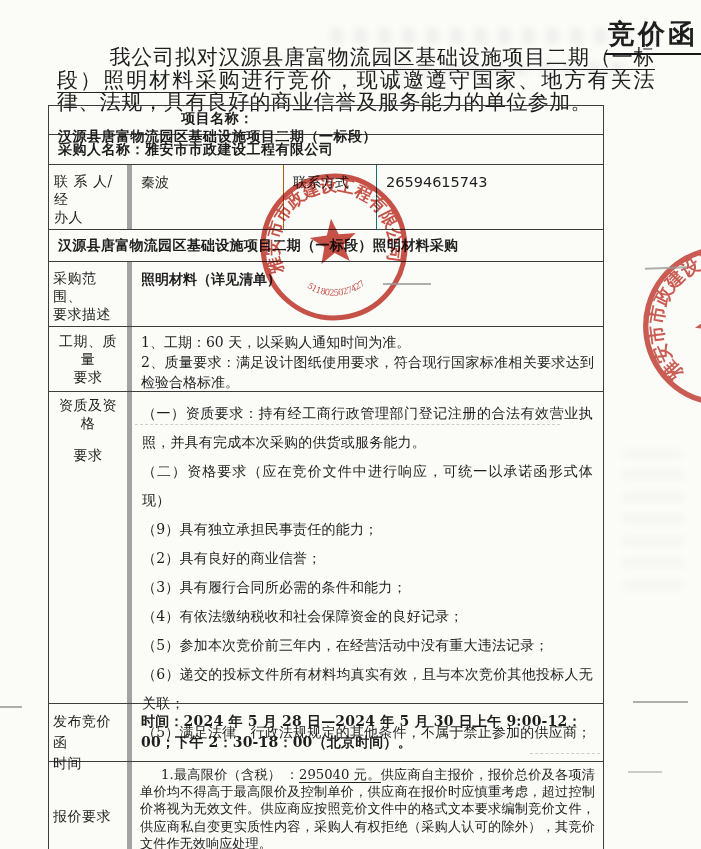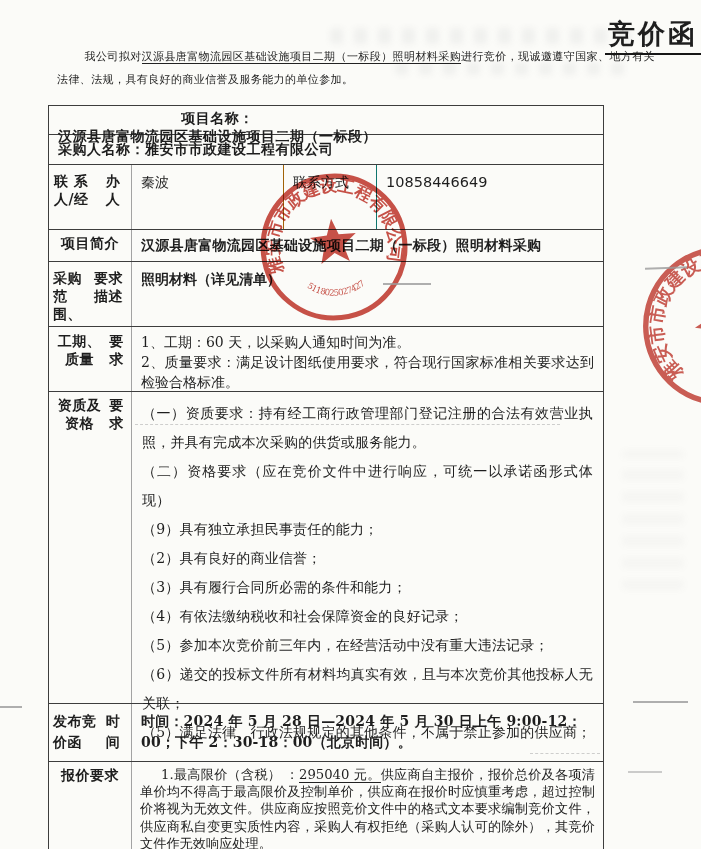--- a/index.html
+++ b/index.html
@@ -17,39 +17,39 @@
   
   .title-wrap { position:absolute; top:16px; left:0; width:100%; text-align:right; }
   .title {
     display:inline-block;
     font-size:27px; font-weight:bold; letter-spacing:3px;
     border-bottom:2px solid #161616;
     padding:0 3px 1px 3px;
   }
   .intro {
     position:absolute; top:46px; left:57px; right:46px;
-    font-size:11px; line-height:22.5px; letter-spacing:0.4px;
+    font-size:21px; line-height:22.5px; letter-spacing:0.4px;
     text-indent:2.5em; text-align:justify;
   }
   .u { border-bottom:1px solid #222; }
 
   
   .tbl {
     position:absolute; left:48px; top:105px; width:556px;
     border:1.5px solid #3d3d3d;
     font-size:14px;
   }
   .row { display:flex; border-top:1px solid #3d3d3d; align-items:stretch; }
   .row:first-child { border-top:none; }
   .cell { padding:4px 9px; }
   .lblcell {
     width:83px; flex:0 0 83px;
-    border-right:1px solid #a3a3a3;
-    display:flex; flex-direction:row;
-    font-weight:700; letter-spacing:0.5px;
+    border-right:5px solid #a3a3a3;
+    display:flex; flex-direction:column;
+    font-weight:400; letter-spacing:0.5px;
     padding:5px 4px;
   }
   .valcell { flex:1 1 auto; min-width:0; }
 
   .r1 { height:28px; } .r1 .cell { display:flex; align-items:center; font-weight:600; letter-spacing:0.5px;flex-direction:column; }
   .r2 { height:30px; } .r2 .cell { display:flex; align-items:center; font-weight:600; letter-spacing:0.5px; }
 
   .r3 { height:65px; }
   .r3 .lblcell { justify-content:space-between; padding:8px 5px; }
   .r3 .c2 { width:152px; flex:0 0 152px; border-right:1px solid #a16207; padding-top:9px; }
@@ -62,21 +62,21 @@
 
   .r5 { height:65px; }
   .r5 .lblcell { justify-content:space-between; padding:8px 4px; }
   .r5 .valcell { padding-top:9px; font-weight:600; }
 
   .r6 { height:65px; }
   .r6 .lblcell { justify-content:space-around; text-align:center; padding:6px 4px; }
   .r6 .valcell { padding-top:5px; line-height:20px; font-size:14px; text-align:justify; }
 
   .r7 { height:312px; }
-  .r7 .lblcell { justify-content:flex-end; text-align:center; row-gap:14px; }
+  .r7 .lblcell { justify-content:flex-start; text-align:center; row-gap:14px; }
   .r7 .valcell { padding:7px 10px 0 10px; }
   .r7 .valcell div { line-height:29px; text-align:justify; letter-spacing:0.2px; }
 
   .r8 { height:58px; }
   .r8 .lblcell { justify-content:flex-start; padding-top:7px; line-height:21px; }
   .r8 .valcell { padding-top:7px; line-height:21px; font-weight:600; letter-spacing:0.2px; }
 
   .r9 { height:110px; }
   .r9 .lblcell { justify-content:center; }
   .r9 .valcell { padding:4px 8px; font-size:13.2px; line-height:17.2px; text-align:justify; }
@@ -129,27 +129,24 @@
         </div>
     </div>
 
     <div class="row r3">
       <div class="lblcell">
         <div>联 系 人/经</div>
         <div>办人</div>
       </div>
       <div class="cell c2">秦波</div>
       <div class="cell c3">联系方式</div>
-      <div class="cell c4">10858446649</div>
+      <div class="cell c4">26594615743</div>
     </div>
 
     <div class="row r4">
-      <div class="lblcell">
-        <div>项目简介</div>
-      </div>
       <div class="cell valcell">汉源县唐富物流园区基础设施项目二期（一标段）照明材料采购</div>
     </div>
 
     <div class="row r5">
       <div class="lblcell">
         <div>采购范围、</div>
         <div>要求描述</div>
       </div>
       <div class="cell valcell">照明材料（详见清单）</div>
     </div>

